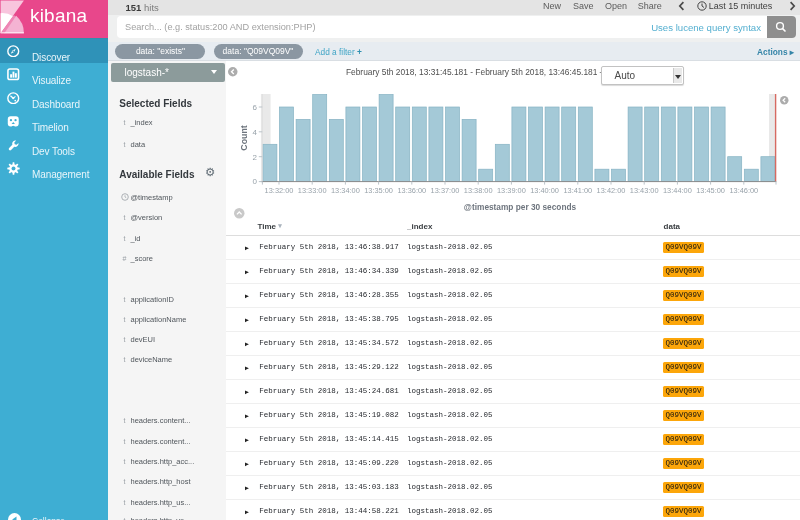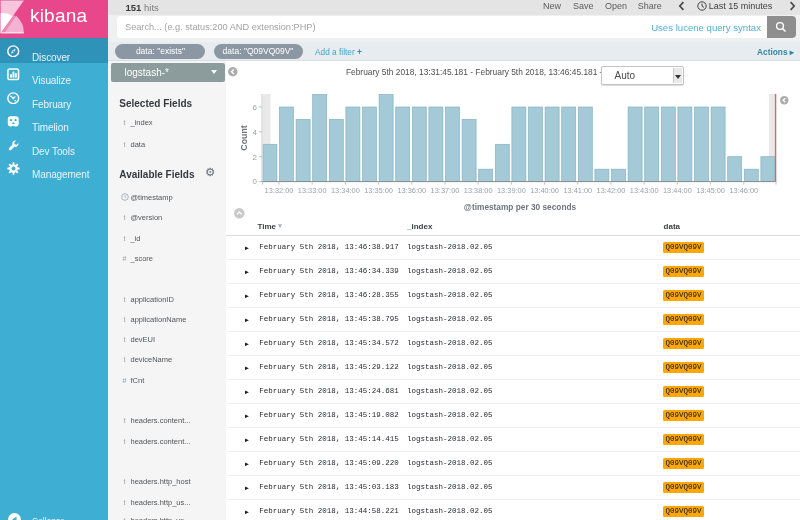--- a/index.html
+++ b/index.html
@@ -98,21 +98,21 @@
       <span class="lb">Visualize</span>
     </div>
   <div class="nitem" style="top:48.0px">
       <svg width="12.5" height="12.5" viewBox="0 0 24 24">
         <circle cx="12" cy="12" r="10.4" fill="none" stroke="#fff" stroke-width="2.7"></circle>
         <circle cx="12" cy="12" r="2" fill="#fff"></circle>
         <line x1="12" y1="12" x2="6.6" y2="7.2" stroke="#fff" stroke-width="2.4"></line>
         <line x1="12" y1="12" x2="16.2" y2="8.4" stroke="#fff" stroke-width="2"></line>
         <circle cx="15.8" cy="16.4" r="1.6" fill="#fff"></circle>
       </svg>
-      <span class="lb">February</span>
+      <span class="lb">Dashboard</span>
     </div>
   <div class="nitem" style="top:71.5px">
       <svg width="12.5" height="12.5" viewBox="0 0 24 24">
         <path d="M1.5,8 Q1.5,2.5 7,2.5 L17,2.5 Q22.5,2.5 22.5,8 L22.5,16.5 Q22.5,22 17,22 L7,22 Q1.5,22 1.5,16.5 Z" fill="#fff"></path>
         <circle cx="7.6" cy="10" r="2.2" fill="#3EAED3"></circle>
         <circle cx="16.4" cy="10" r="2.2" fill="#3EAED3"></circle>
         <polygon points="12,13.2 8.8,17.2 15.2,17.2" fill="#3EAED3"></polygon>
         <circle cx="12" cy="24" r="3.4" fill="#3EAED3"></circle>
       </svg>
       <span class="lb">Timelion</span>
@@ -229,31 +229,31 @@
       <span class="fname">applicationName</span>
     </div>
   <div class="frow" style="top:269.6px">
       <span class="ficon">t</span>
       <span class="fname">devEUI</span>
     </div>
   <div class="frow" style="top:289.9px">
       <span class="ficon">t</span>
       <span class="fname">deviceName</span>
     </div>
-  <div class="frow" style="top:310.2px">
-      <span class="ficon">#</span>
-      <span class="fname">fCnt</span>
-    </div>
   <div class="frow" style="top:350.8px">
       <span class="ficon">t</span>
       <span class="fname">headers.content...</span>
     </div>
   <div class="frow" style="top:371.1px">
       <span class="ficon">t</span>
       <span class="fname">headers.content...</span>
+    </div>
+  <div class="frow" style="top:391.4px">
+      <span class="ficon">t</span>
+      <span class="fname">headers.http_acc...</span>
     </div>
   <div class="frow" style="top:432.0px">
       <span class="ficon">t</span>
       <span class="fname">headers.http_us...</span>
     </div>
   <div class="frow" style="top:411.7px">
       <span class="ficon">t</span>
       <span class="fname">headers.http_host</span>
     </div>
   <div class="frow" style="top:450.8px">

